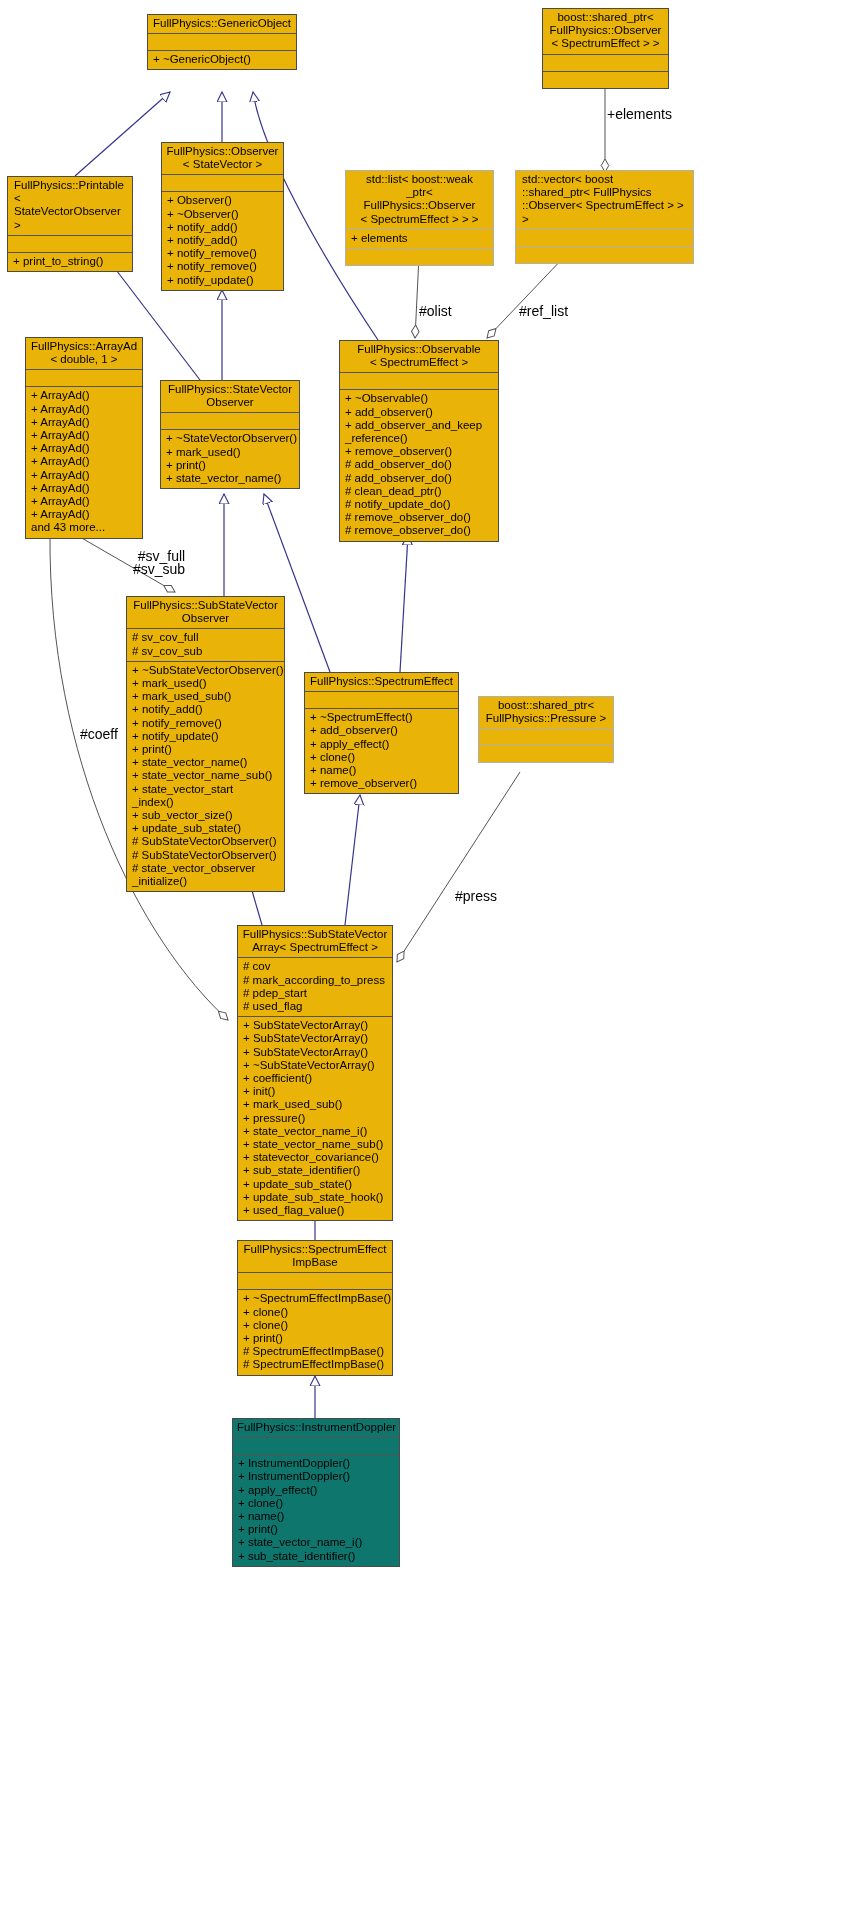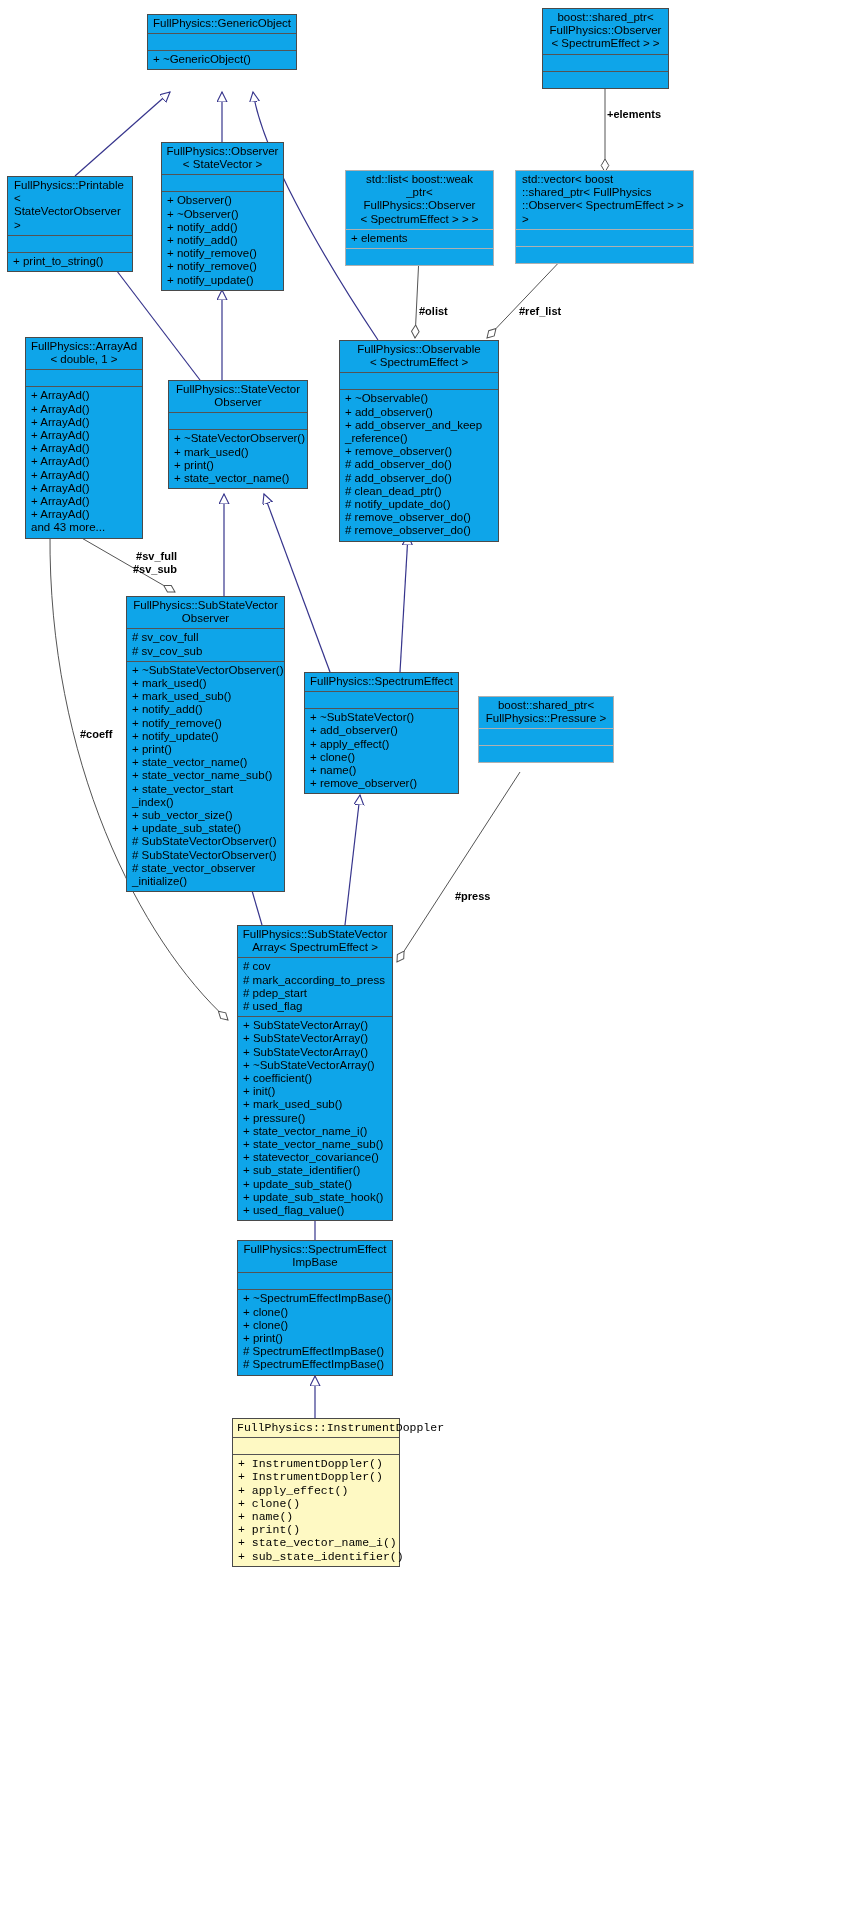--- a/index.html
+++ b/index.html
@@ -23,52 +23,51 @@
   svg.edges {
     position: absolute;
     left: 0; top: 0;
     width: 862px;
     height: 1928px;
     pointer-events: none;
   }
   .node {
     position: absolute;
     box-sizing: border-box;
-    background: #0ea5e9;
+    background: #eab308;
     border: 1px solid #545454;
     font-size: 11.5px;
     line-height: 13.2px;
     color: #000000;
   }
   .node.thick { border: 1.4px solid #4a4a4a; }
   .node.light { border: 1px solid #b0b0b0; }
-  .node.filled { background: #fef9c3; font-family: Liberation Mono, monospace; }
+  .node.filled { background: #0f766e; }
   .node .title {
     text-align: center;
     padding: 2px 4px 3px 4px;
     white-space: pre-line;
   }
   .node .sep {
     border-top: 1px solid #545454;
     height: 0;
   }
   .node.light .sep { border-top: 1px solid #b0b0b0; }
   .node .fields, .node .methods {
     padding: 2px 4px 3px 5px;
     min-height: 11px;
   }
   .node .row { white-space: pre; }
   .edge-label {
     position: absolute;
-    font-size: 11px;
+    font-size: 14px;
     color: #000000;
     white-space: pre-line;
     line-height: 13.2px;
     background: transparent;
-    font-weight: bold;
   }
 </style>
 </head>
 <body>
 
 <div id="canvas">
 
   <svg class="edges" viewBox="0 0 862 1928">
     <defs>
       <marker id="hollowtri" markerWidth="12" markerHeight="12" refX="10" refY="5" orient="auto" markerUnits="userSpaceOnUse">
@@ -200,21 +199,21 @@
       <div class="row">+ ArrayAd()</div>
       <div class="row">+ ArrayAd()</div>
       <div class="row">+ ArrayAd()</div>
       <div class="row">+ ArrayAd()</div>
       <div class="row">+ ArrayAd()</div>
       <div class="row">+ ArrayAd()</div>
       <div class="row">and 43 more...</div>
     </div>
   </div>
 
-  <div class="node thick" style="left:168px; top:380px; width:140px;">
+  <div class="node thick" style="left:160px; top:380px; width:140px;">
     <div class="title">FullPhysics::StateVector
 Observer</div>
     <div class="sep"></div>
     <div class="fields"></div>
     <div class="sep"></div>
     <div class="methods">
       <div class="row">+ ~StateVectorObserver()</div>
       <div class="row">+ mark_used()</div>
       <div class="row">+ print()</div>
       <div class="row">+ state_vector_name()</div>
@@ -271,21 +270,21 @@
       <div class="row">_initialize()</div>
     </div>
   </div>
 
   <div class="node thick" style="left:304px; top:672px; width:155px;">
     <div class="title">FullPhysics::SpectrumEffect</div>
     <div class="sep"></div>
     <div class="fields"></div>
     <div class="sep"></div>
     <div class="methods">
-      <div class="row">+ ~SubStateVector()</div>
+      <div class="row">+ ~SpectrumEffect()</div>
       <div class="row">+ add_observer()</div>
       <div class="row">+ apply_effect()</div>
       <div class="row">+ clone()</div>
       <div class="row">+ name()</div>
       <div class="row">+ remove_observer()</div>
     </div>
   </div>
 
   <div class="node light" style="left:478px; top:696px; width:136px;">
     <div class="title">boost::shared_ptr&lt;

